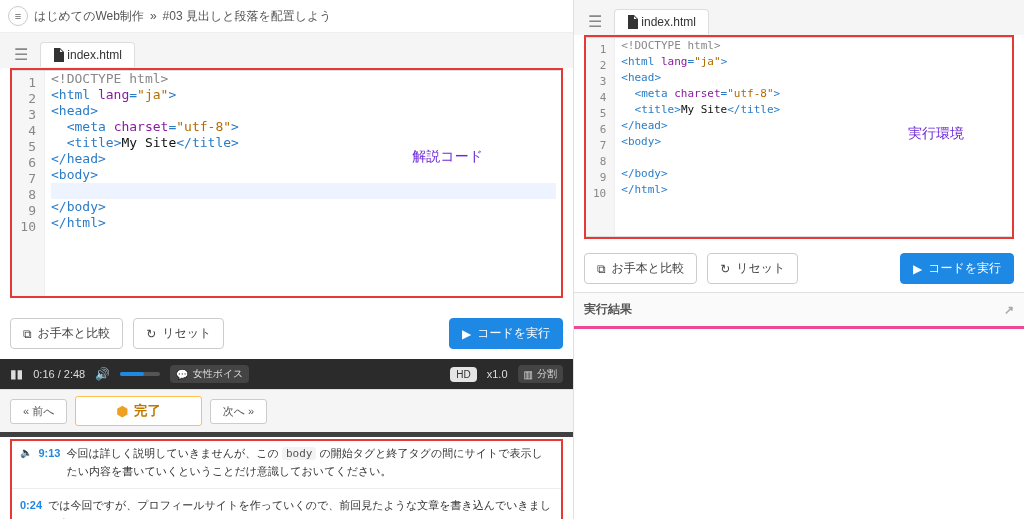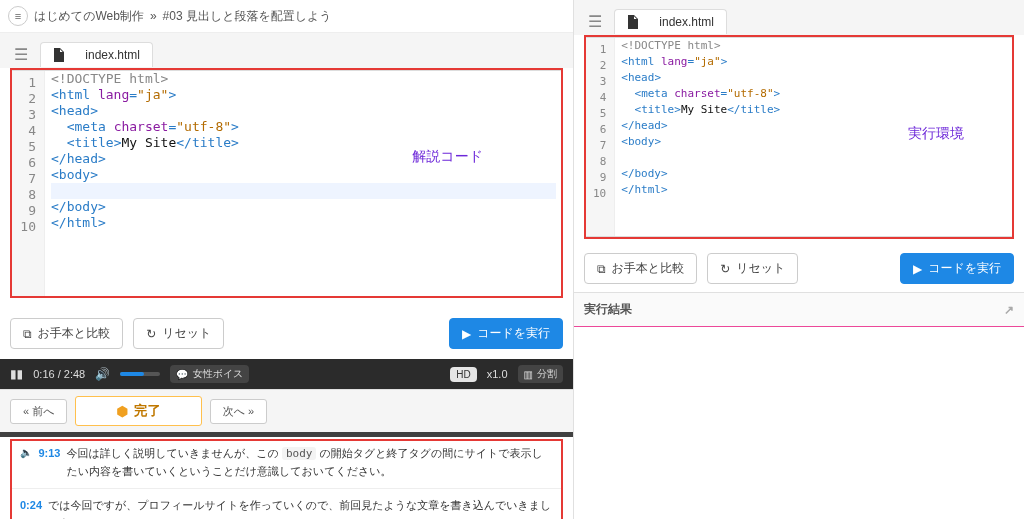--- a/index.html
+++ b/index.html
@@ -8,21 +8,21 @@
   .left-pane { width: 574px; border-right: 1px solid #e0e0e0; }
   .right-pane { flex: 1; }
 
   
   .crumb-bar { display:flex; align-items:center; gap:6px; padding:6px 8px; border-bottom:1px solid #eee; color:#555;}
   .menu-icon { width:20px; height:20px; border:1px solid #ccc; border-radius:50%; display:flex; align-items:center; justify-content:center; font-size:11px; color:#666;}
 
   
   .tabstrip { display:flex; align-items:center; gap:8px; padding:8px 10px 0 10px; background:#f5f5f5;}
   .list-icon { font-size:16px; color:#888; padding:4px;}
-  .tab { background:#fff; border:1px solid #ddd; border-bottom:none; border-radius:4px 4px 0 0; padding:5px 12px; display:flex; align-items:center; gap:20px; font-size:12px;}
+  .tab { background:#fff; border:1px solid #ddd; border-bottom:none; border-radius:4px 4px 0 0; padding:5px 12px; display:flex; align-items:center; gap:2px; font-size:12px;}
   .file-icon svg{ width:12px; height:14px; display:block;}
 
   .annot-box { position:relative; margin:0 10px; }
   .redbox { position:absolute; border:2px solid #e53935; pointer-events:none; }
   .redlabel { position:absolute; color:#6d28d9; font-size:14px; font-weight:500; pointer-events:none;}
 
   
   .editor { display:flex; background:#fff; border:1px solid #ddd; border-radius:3px; font-family:Menlo,Consolas,monospace; font-size:13px; overflow:hidden;}
   .gutter { background:#f6f6f6; color:#888; text-align:right; padding:4px 8px; border-right:1px solid #eee; min-width:34px;}
   .gutter div { height:16px; line-height:16px;}
@@ -55,21 +55,21 @@
   .donebtn{ background:#fff; border:1px solid #ffc04d; color:#c07800; padding:5px 40px; border-radius:3px; font-weight:600; display:flex; align-items:center; gap:6px;}
 
   
   .transcript{ position:relative;}
   .tline{ display:flex; gap:6px; padding:8px 10px; border-bottom:1px solid #eee; font-size:11px; line-height:1.6; color:#333;}
   .tstamp{ color:#1e88e5; font-weight:600; flex-shrink:0;}
   .tline code{ background:#f3f3f3; padding:0 4px; border-radius:3px; color:#555; font-family:Menlo,monospace;}
   .speaker-ic{ color:#999; font-size:10px;}
 
   
-  .result-hdr{ display:flex; align-items:center; justify-content:space-between; padding:8px 10px; border-top:1px solid #e0e0e0; border-bottom:1px solid #ec4899; background:#fafafa; font-size:12px; font-weight:600; color:#555;}
+  .result-hdr{ display:flex; align-items:center; justify-content:space-between; padding:8px 10px; border-top:1px solid #e0e0e0; border-bottom:3px solid #ec4899; background:#fafafa; font-size:12px; font-weight:600; color:#555;}
   .ext-ic{ color:#aaa;}
 </style>
 </head>
 <body>
 
 <div class="root">
 
   <div class="left-pane">
     <div class="crumb-bar">
       <div class="menu-icon">≡</div>

